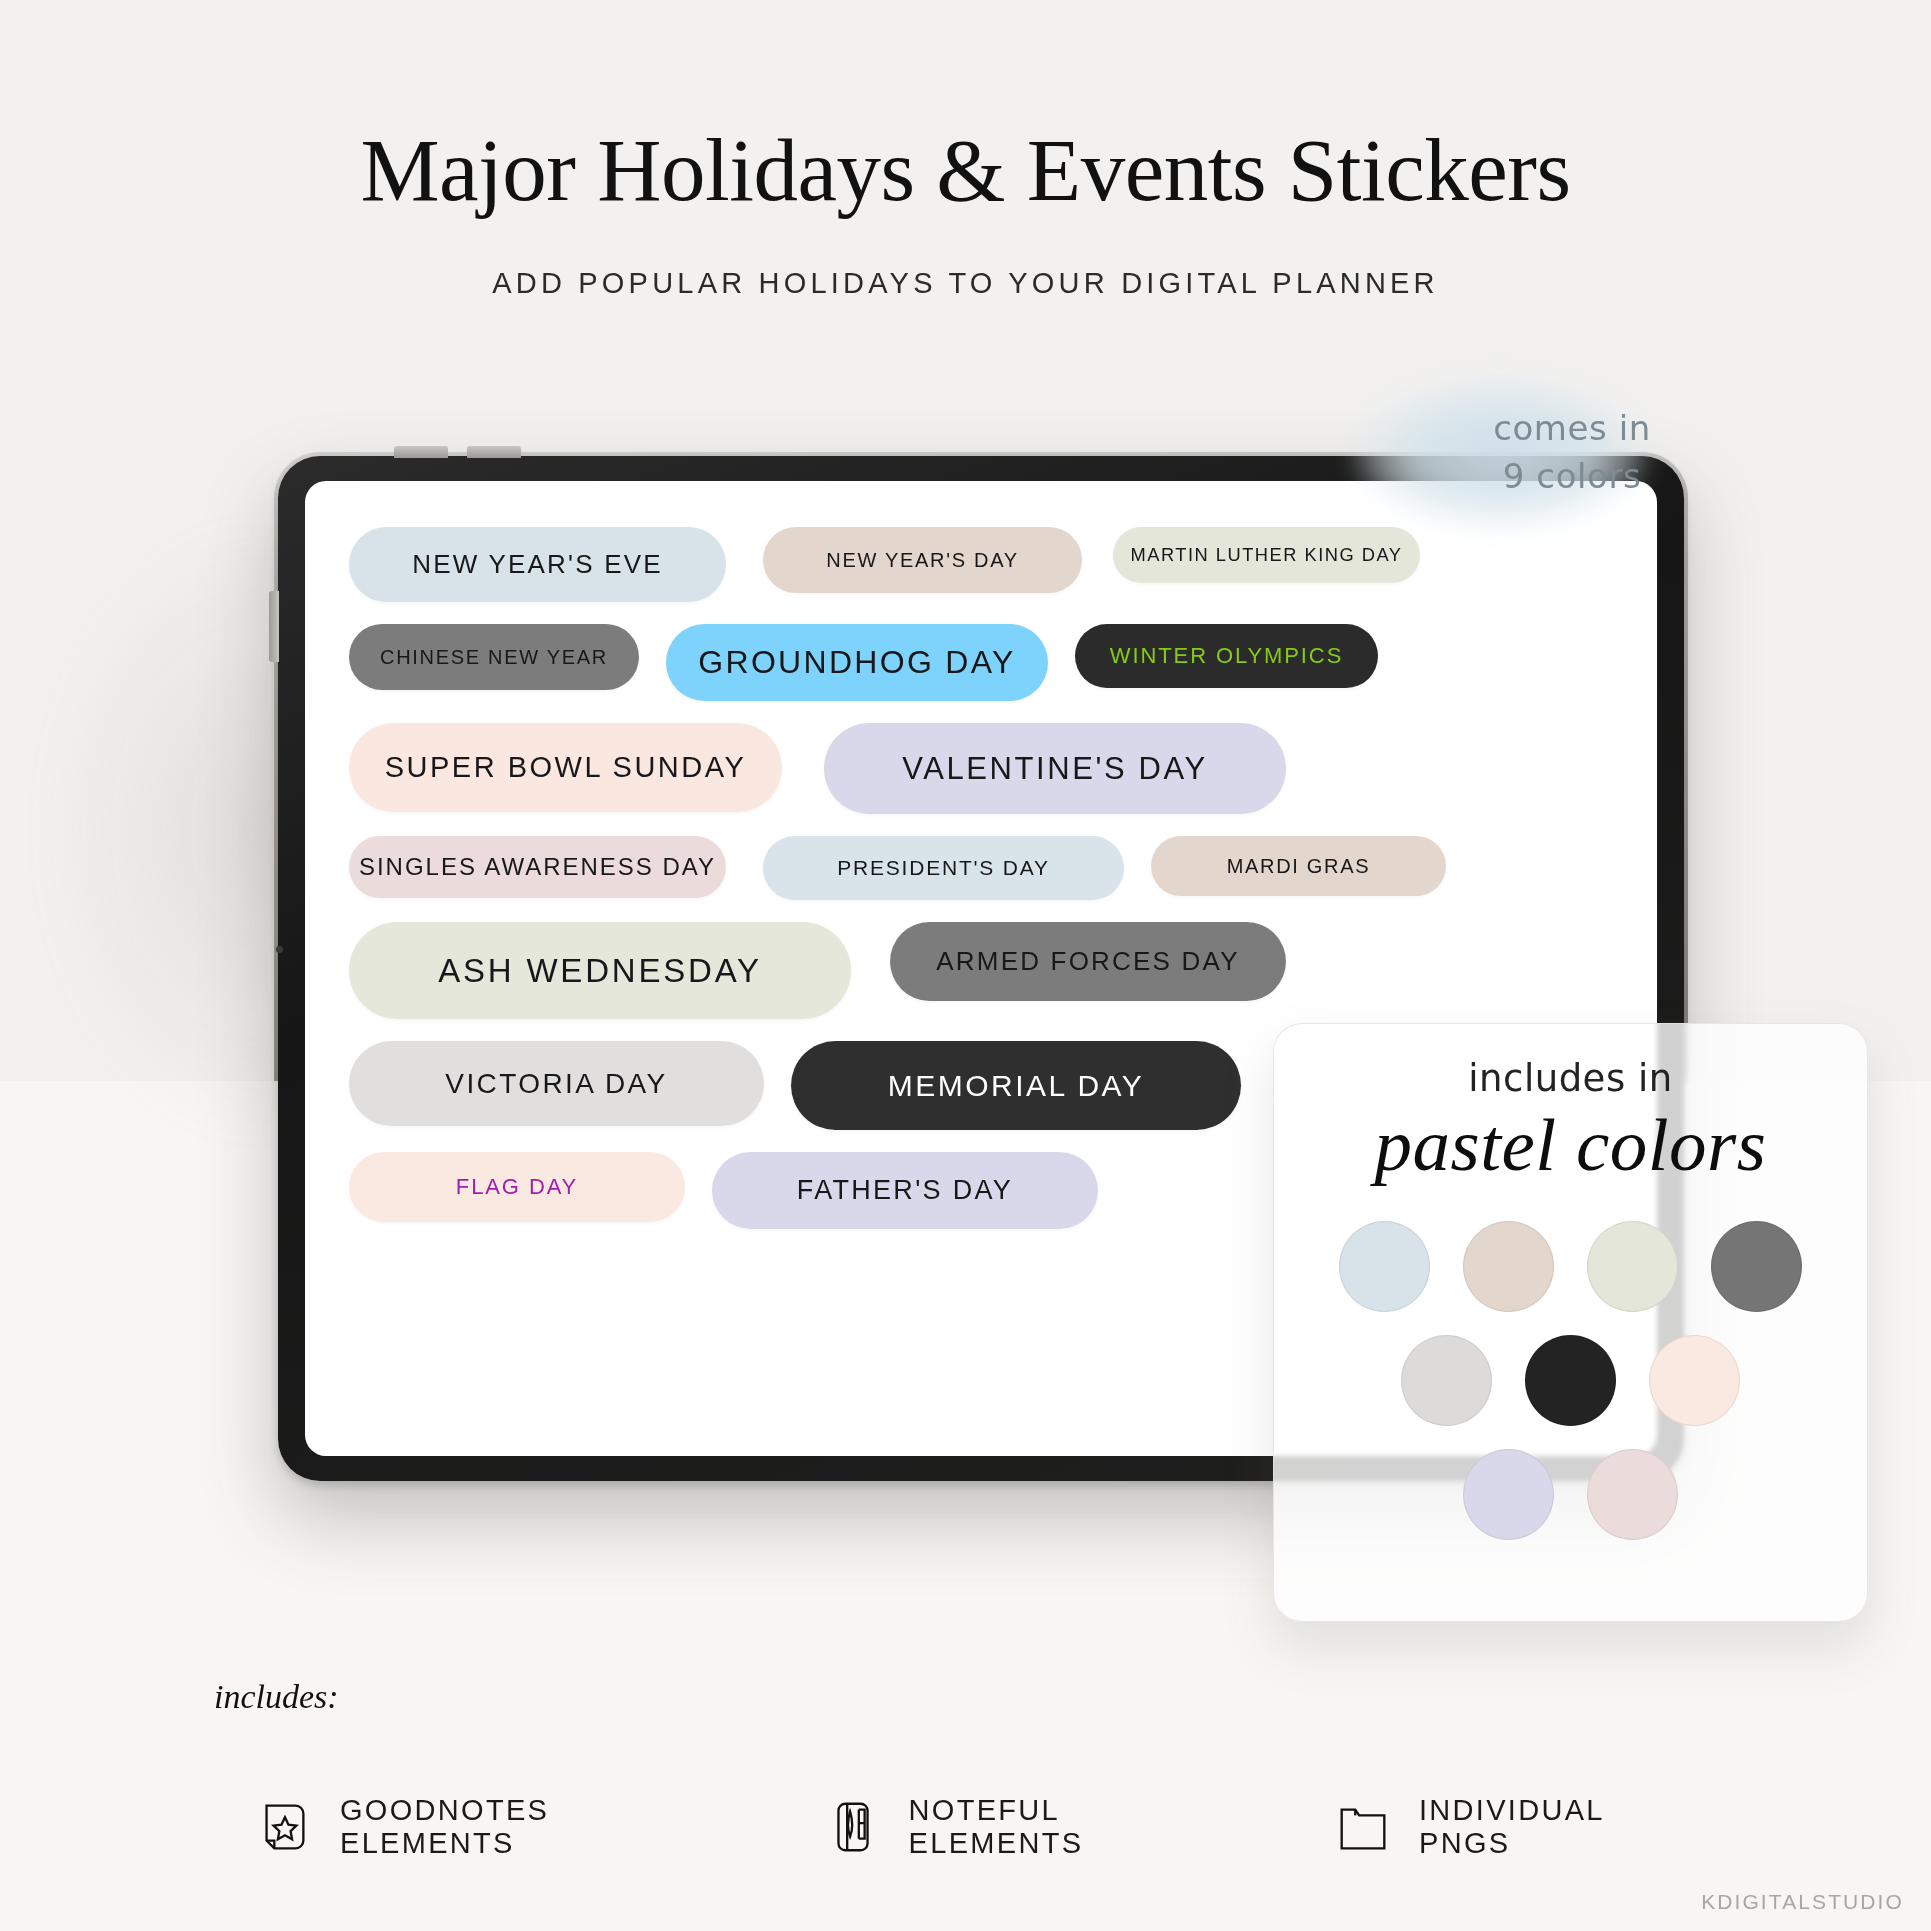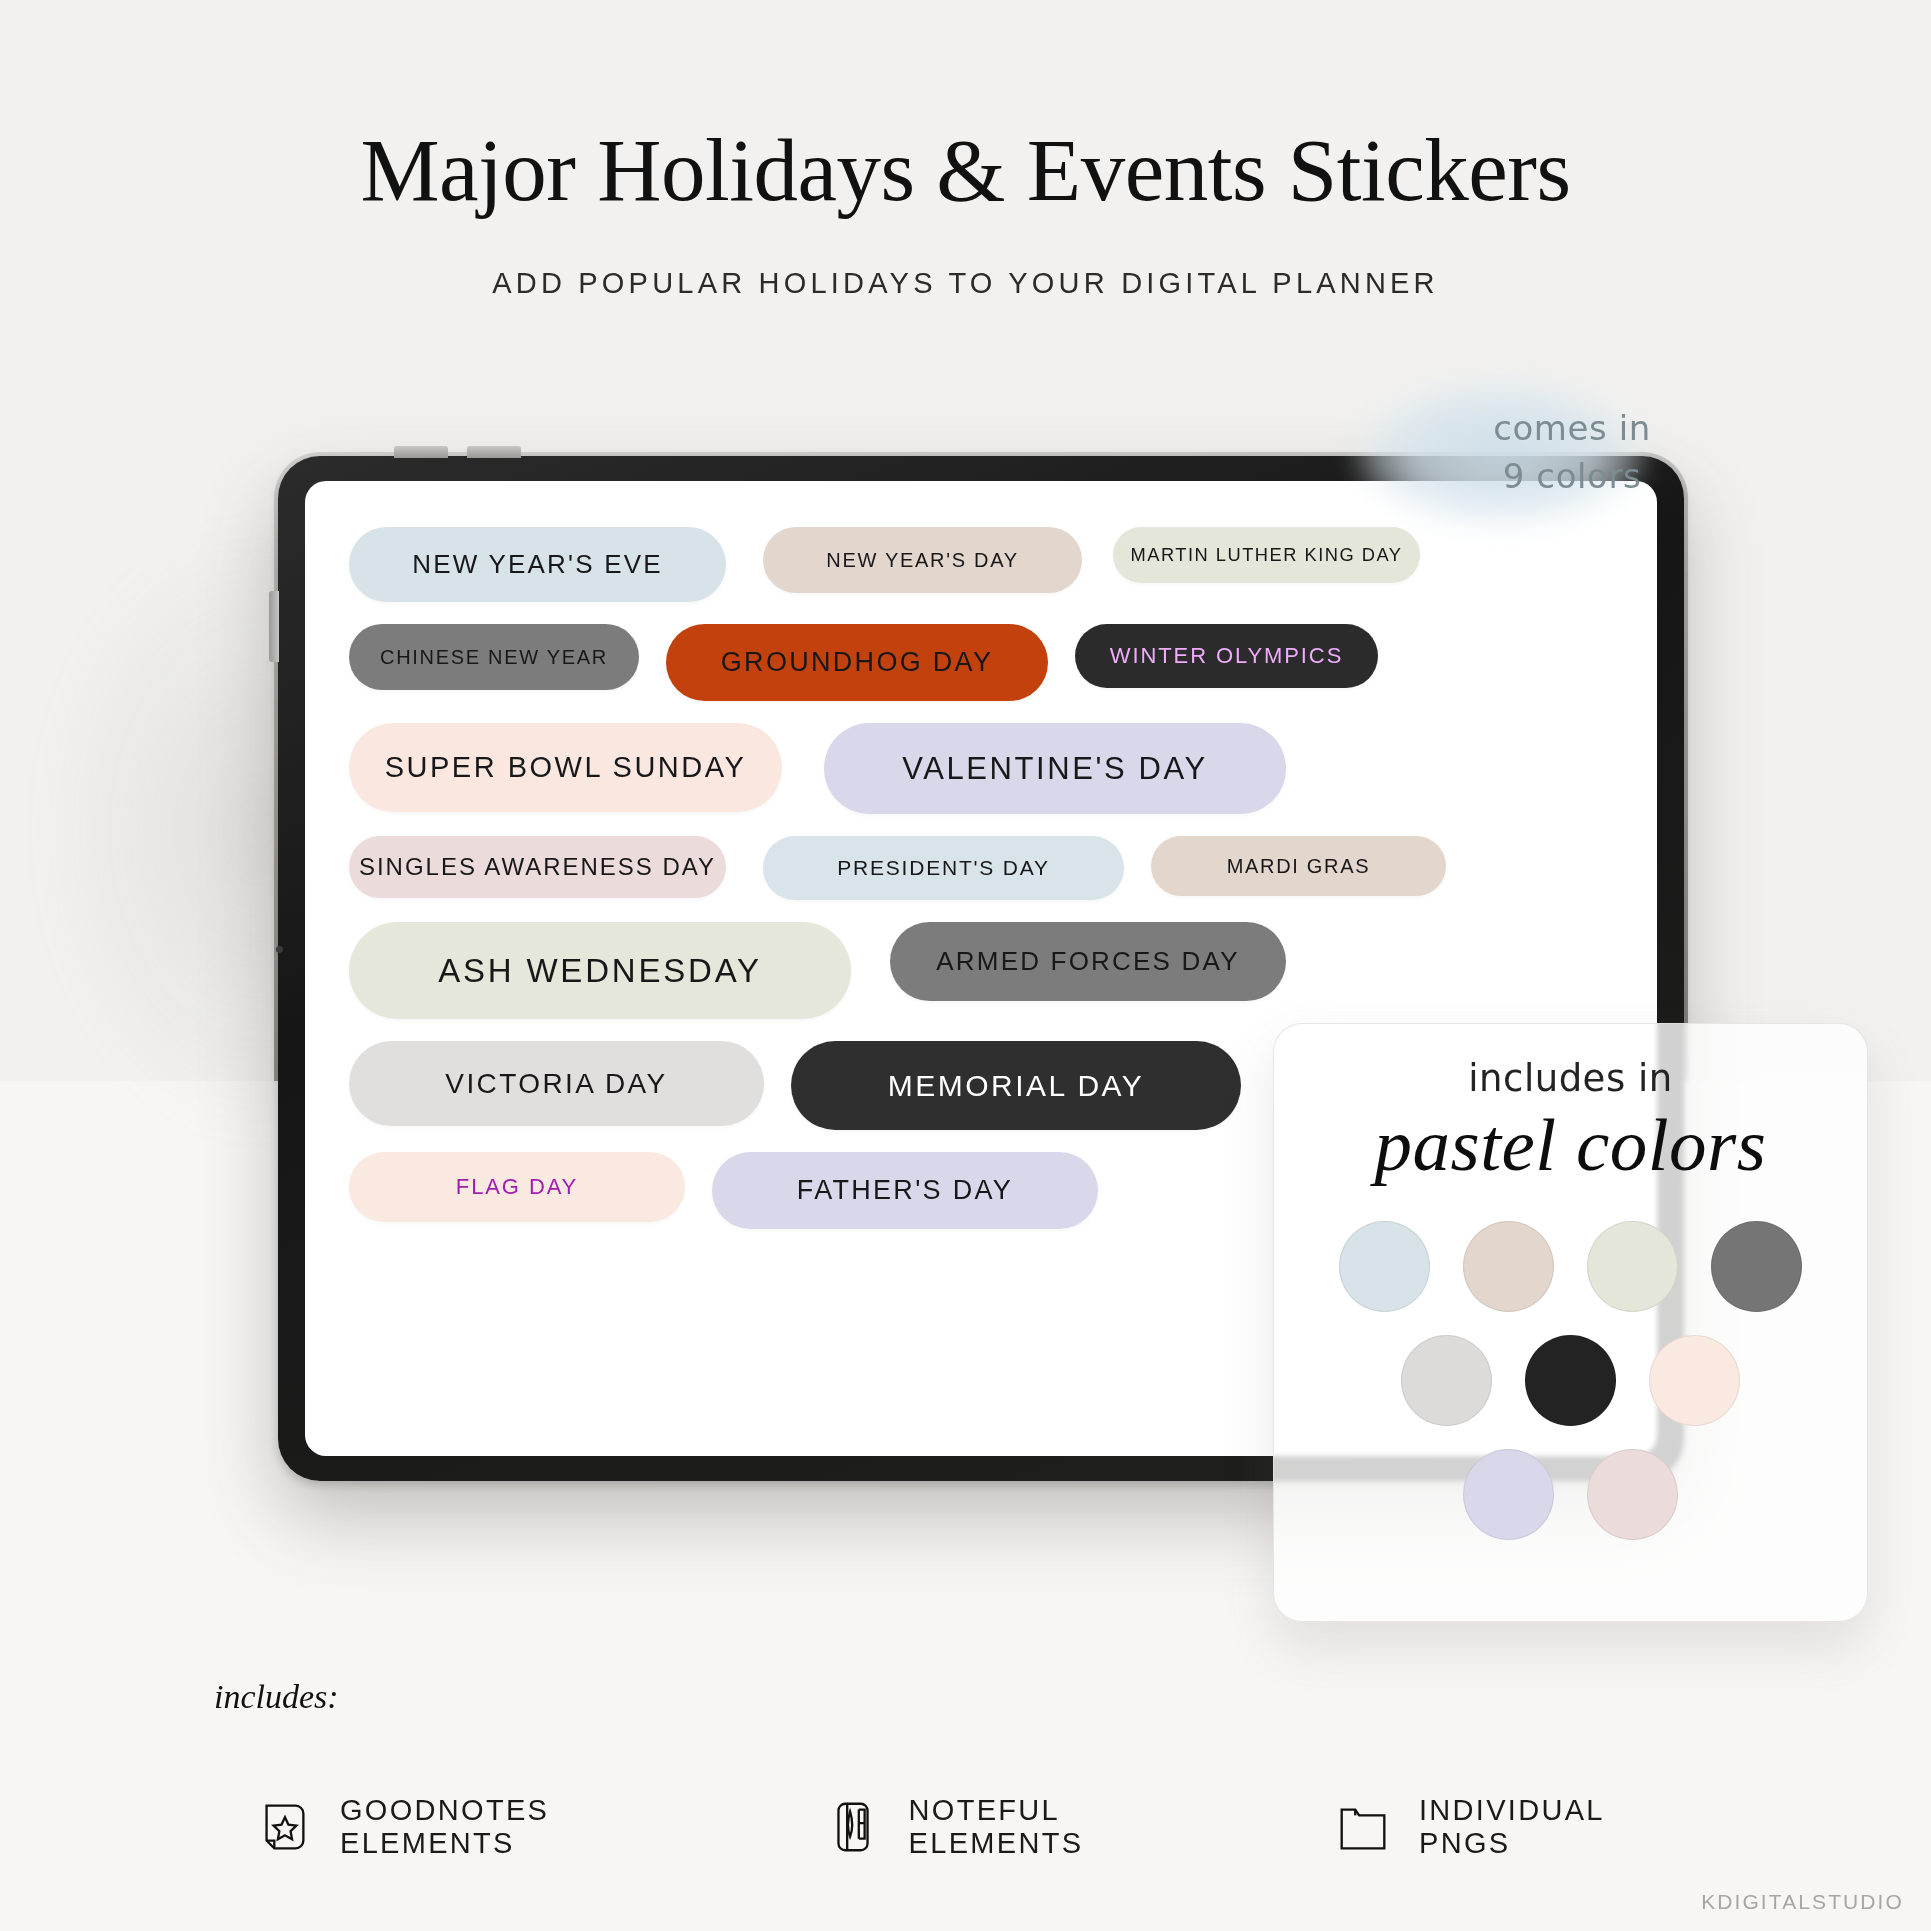--- a/index.html
+++ b/index.html
@@ -245,22 +245,22 @@
 
   <div class="screen">
     <div class="sticker-rows" id="sticker-rows">
         <div class="sticker-row">
           <div class="pill" style="background: rgb(215, 227, 232); color: rgb(24, 24, 26); width: 377px; height: 75px; font-size: 26px; letter-spacing: 2.2px; margin-right: 37px; margin-left: 0px;">NEW YEAR'S EVE</div>
           <div class="pill" style="background: rgb(227, 214, 205); color: rgb(24, 24, 26); width: 319px; height: 66px; font-size: 20px; letter-spacing: 1.7px; margin-right: 31px; margin-left: 0px;">NEW YEAR'S DAY</div>
           <div class="pill" style="background: rgb(228, 230, 217); color: rgb(24, 24, 26); width: 307px; height: 56px; font-size: 18.3px; letter-spacing: 1.5px; margin-right: 0px; margin-left: 0px;">MARTIN LUTHER KING DAY</div>
         </div>
         <div class="sticker-row">
           <div class="pill" style="background: rgb(125, 124, 124); color: rgb(24, 24, 26); width: 290px; height: 66px; font-size: 20px; letter-spacing: 1.7px; margin-right: 27px; margin-left: 0px;">CHINESE NEW YEAR</div>
-          <div class="pill" style="background: #c2410c; color: rgb(24, 24, 26); width: 382px; height: 77px; font-size: 27px; letter-spacing: 2.3px; margin-right: 27px; margin-left: 0px;">GROUNDHOG DAY</div>
-          <div class="pill dark" style="background: rgb(43, 43, 43); color: #f0abfc; width: 303px; height: 64px; font-size: 22px; letter-spacing: 1.9px; margin-right: 0px; margin-left: 0px;">WINTER OLYMPICS</div>
+          <div class="pill" style="background: #7dd3fc; color: rgb(24, 24, 26); width: 382px; height: 77px; font-size: 32px; letter-spacing: 2.3px; margin-right: 27px; margin-left: 0px;">GROUNDHOG DAY</div>
+          <div class="pill dark" style="background: rgb(43, 43, 43); color: #84cc16; width: 303px; height: 64px; font-size: 22px; letter-spacing: 1.9px; margin-right: 0px; margin-left: 0px;">WINTER OLYMPICS</div>
         </div>
         <div class="sticker-row">
           <div class="pill" style="background: rgb(250, 232, 224); color: rgb(24, 24, 26); width: 433px; height: 89px; font-size: 29px; letter-spacing: 2.5px; margin-right: 42px; margin-left: 0px;">SUPER BOWL SUNDAY</div>
           <div class="pill" style="background: rgb(217, 216, 234); color: rgb(24, 24, 26); width: 462px; height: 91px; font-size: 31px; letter-spacing: 2.6px; margin-right: 0px; margin-left: 0px;">VALENTINE'S DAY</div>
         </div>
         <div class="sticker-row">
           <div class="pill" style="background: rgb(235, 220, 219); color: rgb(24, 24, 26); width: 377px; height: 62px; font-size: 24px; letter-spacing: 2px; margin-right: 37px; margin-left: 0px;">SINGLES AWARENESS DAY</div>
           <div class="pill" style="background: rgb(216, 228, 233); color: rgb(24, 24, 26); width: 361px; height: 64px; font-size: 21px; letter-spacing: 1.8px; margin-right: 27px; margin-left: 0px;">PRESIDENT'S DAY</div>
           <div class="pill" style="background: rgb(226, 214, 205); color: rgb(24, 24, 26); width: 295px; height: 60px; font-size: 20px; letter-spacing: 1.7px; margin-right: 0px; margin-left: 0px;">MARDI GRAS</div>
         </div>

